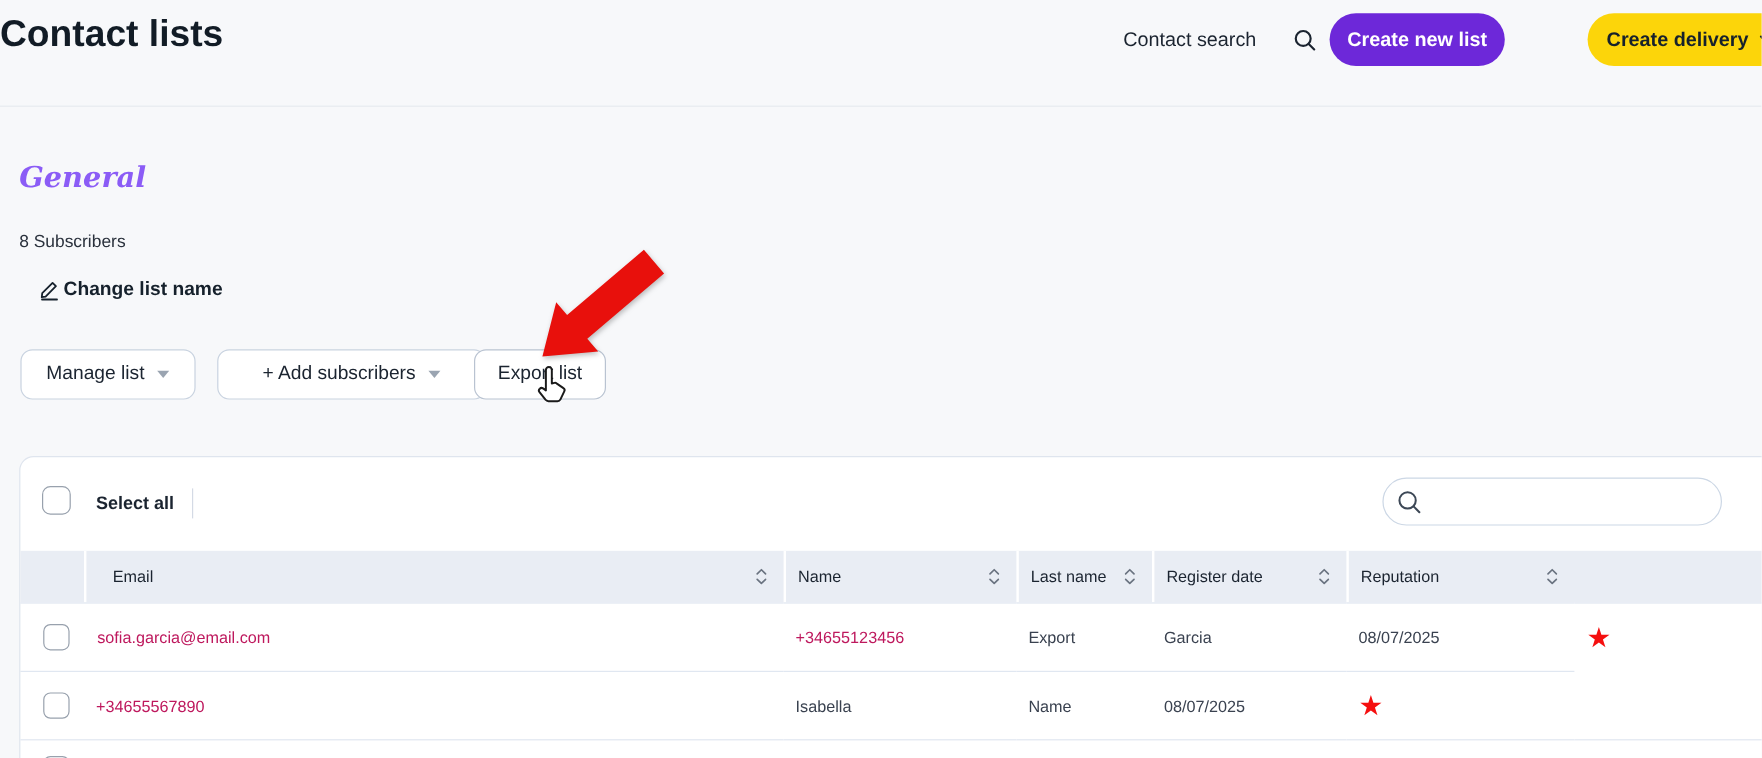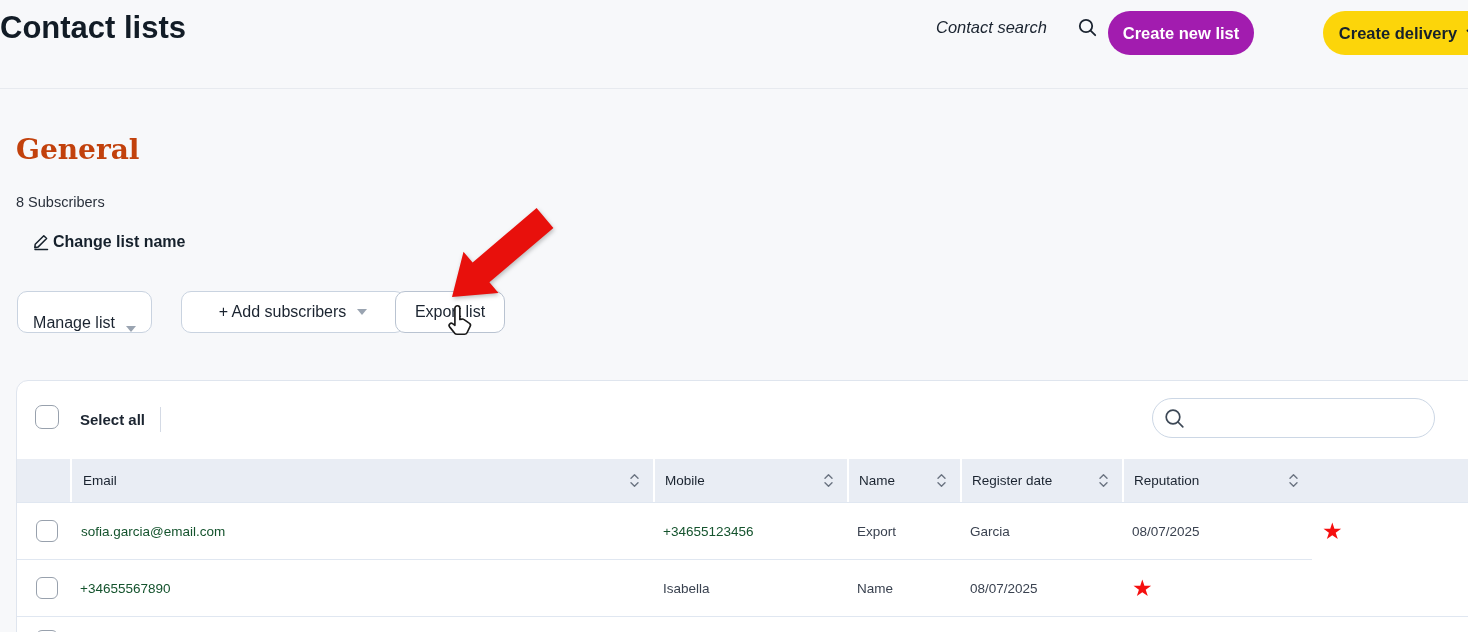--- a/index.html
+++ b/index.html
@@ -2,57 +2,57 @@
 <html><head>
 <meta charset="utf-8">
 <style>
   * { margin:0; padding:0; box-sizing:border-box; }
   html,body { width:1468px; height:632px; overflow:hidden; }
   body { background:#f7f8fa; font-family:"Liberation Sans", sans-serif; color:#1b2430; position:relative; }
   .abs { position:absolute; }
 
   
   .page-title { left:0; top:10px; font-family:Liberation Sans, sans-serif; font-size:31px; font-weight:600; color:#121c26; }
-  .contact-search { left:936px; top:18px; display:flex; align-items:flex-start; gap:31px; font-size:16.5px; font-weight:500; color:#1b2430; cursor:pointer; height:30px;font-style:italic; }
+  .contact-search { left:936px; top:18px; display:flex; align-items:center; gap:31px; font-size:16.5px; font-weight:500; color:#1b2430; cursor:pointer; height:30px; }
   .btn-pill { border:none; border-radius:22px; height:44px; font-size:16.5px; font-weight:600; display:flex; align-items:center; justify-content:center; cursor:pointer; font-family:"Liberation Sans", sans-serif; }
-  .btn-dark { left:1108px; top:11px; width:146px; background:#a21caf; color:#fff; }
+  .btn-dark { left:1108px; top:11px; width:146px; background:#6d28d9; color:#fff; }
   .btn-yellow { left:1323px; top:11px; width:172px; background:#fcd50a; color:#16212c; gap:9px; }
   .hdr-divider { left:0; top:88px; width:1468px; height:1px; background:#e7eaef; }
 
   
-  .list-name { left:16px; top:133px; font-family:"DejaVu Serif", serif; font-size:28px; font-weight:600; color:#c2410c; }
+  .list-name { left:16px; top:133px; font-family:"DejaVu Serif", serif; font-size:24px; font-weight:600; color:#8b5cf6;font-style:italic; }
   .subs { left:16px; top:194px; font-size:14.5px; color:#2a313c; }
   .change-name { left:32px; top:232px; display:flex; align-items:center; gap:2px; font-size:16px; font-weight:600; color:#16212c; background:none; border:none; cursor:pointer; font-family:"Liberation Sans", sans-serif; }
 
   
   .btn-outline { top:291px; height:42px; background:#fff; border:1px solid #c9d3e0; border-radius:10px; display:flex; align-items:center; justify-content:center; gap:11px; font-size:16px; font-weight:500; color:#1b2430; cursor:pointer; font-family:"Liberation Sans", sans-serif; }
-  .btn-manage { left:17px; width:135px;align-items:flex-end; }
+  .btn-manage { left:17px; width:146px; }
   .btn-add { left:181px; width:224px; }
   .btn-export { left:395px; width:110px; border-color:#b9c3d1; }
   .caret { width:0; height:0; border-left:5px solid transparent; border-right:5px solid transparent; border-top:6px solid #9aa4b1; }
 
   
   .card { left:16px; top:380px; width:1490px; height:300px; background:#fff; border:1px solid #dfe5ee; border-radius:12px; }
   .cbx { background:#fff; border:1.5px solid #98a1ad; border-radius:7px; cursor:pointer; }
   .cbx-lg { left:18px; top:24px; width:24px; height:24px; }
   .selectall-label { left:63px; top:30px; font-size:15px; font-weight:600; color:#1b2430; }
   .v-divider { left:143px; top:26px; width:1px; height:25px; background:#d4dae5; }
   .search-box { left:1135px; top:17px; width:283px; height:40px; border:1px solid #ccd7e5; border-radius:20px; background:#fff; display:flex; align-items:center; padding-left:11px; }
   .search-box input { border:none; outline:none; flex:1; height:100%; font-size:14px; background:transparent; margin-left:8px; font-family:"Liberation Sans", sans-serif; }
 
   .tgrid { display:grid; grid-template-columns:53px 583px 194px 113px 162px 190px 165px 1fr; width:100%; }
   .thead { position:absolute; left:0; top:78px; height:43px; background:#e9edf4; }
   .th { display:flex; align-items:center; justify-content:space-between; padding:0 14px 0 10px; font-size:13.5px; font-weight:500; color:#1b2430; border-left:2px solid #fff; cursor:pointer; }
-  .th.first-data { padding-left:11px; }
+  .th.first-data { padding-left:22px; }
   .th-empty { border-left:none; }
   .trow { position:absolute; left:0; height:57px; }
   .trow .cell { display:flex; align-items:center; padding-left:10px; font-size:13.5px; color:#3a4250; border-top:1px solid #e0e7f1; }
   .trow .cell.ck { justify-content:flex-start; padding-left:19px; }
   .cbx-sm { width:22px; height:22px; border-radius:6px; }
-  .link { color:#14532d; cursor:pointer; text-decoration:none; }
+  .link { color:#be185d; cursor:pointer; text-decoration:none; }
   .email-cell { padding-left:11px !important; }
   .star { font-size:23px; color:#f50f0f; line-height:1; cursor:default; }
   .row1 { top:121px; } .row2 { top:178px; } .row3 { top:235px; height:65px; }
   .row3 .cell { border-top:1px solid #e0e7f1; align-items:flex-start; }
   .row3 .cbx-sm { margin-top:13px; }
 
   .sort-ico, .icon-svg { flex:none; display:block; }
   .annotation { pointer-events:none; }
 </style>
 </head>
@@ -120,28 +120,28 @@
   <div class="thead tgrid">
     <div class="th th-empty"></div>
     <div class="th first-data">
       <span>Email</span>
       <svg class="sort-ico" width="9" height="15" viewBox="0 0 9 15">
           <path d="M1 5.2 L4.5 1.8 L8 5.2" fill="none" stroke="#6a7380" stroke-width="1.4" stroke-linecap="round" stroke-linejoin="round"></path>
           <path d="M1 9.8 L4.5 13.2 L8 9.8" fill="none" stroke="#6a7380" stroke-width="1.4" stroke-linecap="round" stroke-linejoin="round"></path>
         </svg>
     </div>
     <div class="th">
-      <span>Mobile</span>
-      <svg class="sort-ico" width="9" height="15" viewBox="0 0 9 15">
-          <path d="M1 5.2 L4.5 1.8 L8 5.2" fill="none" stroke="#6a7380" stroke-width="1.4" stroke-linecap="round" stroke-linejoin="round"></path>
-          <path d="M1 9.8 L4.5 13.2 L8 9.8" fill="none" stroke="#6a7380" stroke-width="1.4" stroke-linecap="round" stroke-linejoin="round"></path>
-        </svg>
-    </div>
-    <div class="th">
       <span>Name</span>
+      <svg class="sort-ico" width="9" height="15" viewBox="0 0 9 15">
+          <path d="M1 5.2 L4.5 1.8 L8 5.2" fill="none" stroke="#6a7380" stroke-width="1.4" stroke-linecap="round" stroke-linejoin="round"></path>
+          <path d="M1 9.8 L4.5 13.2 L8 9.8" fill="none" stroke="#6a7380" stroke-width="1.4" stroke-linecap="round" stroke-linejoin="round"></path>
+        </svg>
+    </div>
+    <div class="th">
+      <span>Last name</span>
       <svg class="sort-ico" width="9" height="15" viewBox="0 0 9 15">
           <path d="M1 5.2 L4.5 1.8 L8 5.2" fill="none" stroke="#6a7380" stroke-width="1.4" stroke-linecap="round" stroke-linejoin="round"></path>
           <path d="M1 9.8 L4.5 13.2 L8 9.8" fill="none" stroke="#6a7380" stroke-width="1.4" stroke-linecap="round" stroke-linejoin="round"></path>
         </svg>
     </div>
     <div class="th">
       <span>Register date</span>
       <svg class="sort-ico" width="9" height="15" viewBox="0 0 9 15">
           <path d="M1 5.2 L4.5 1.8 L8 5.2" fill="none" stroke="#6a7380" stroke-width="1.4" stroke-linecap="round" stroke-linejoin="round"></path>
           <path d="M1 9.8 L4.5 13.2 L8 9.8" fill="none" stroke="#6a7380" stroke-width="1.4" stroke-linecap="round" stroke-linejoin="round"></path>

